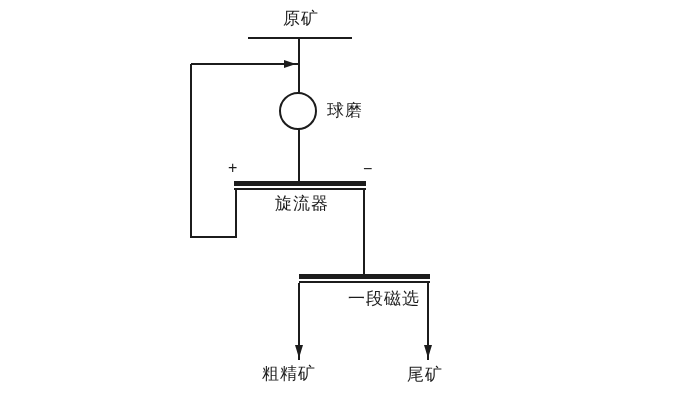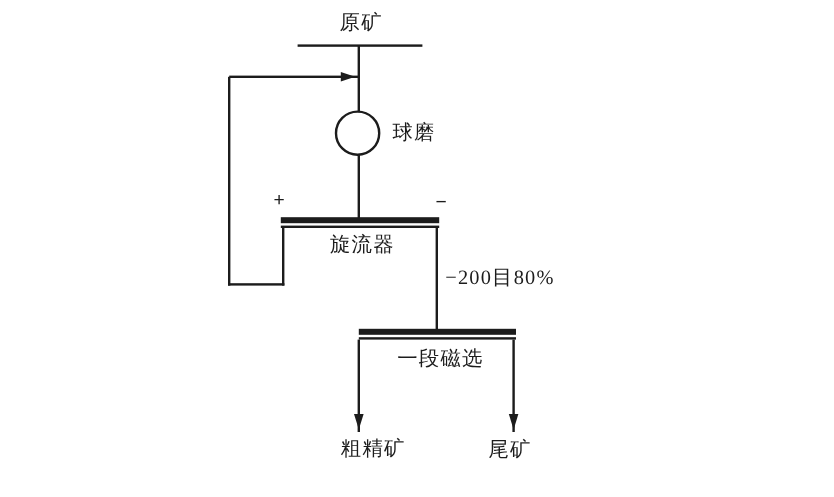--- a/index.html
+++ b/index.html
@@ -75,27 +75,26 @@
   <div class="lbl" style="left:327px;top:102px;">球磨</div>
   <div class="vline" style="left:298px;top:129px;height:53px;"></div>
 
   <div class="sign" style="left:228px;top:159px;">+</div>
   <div class="sign" style="left:363px;top:160px;">−</div>
   <div class="bar-thick" style="left:234px;top:181px;width:132px;"></div>
   <div class="bar-thin" style="left:234px;top:188px;width:132px;"></div>
   <div class="lbl" style="left:275px;top:195px;">旋流器</div>
 
   <div class="vline" style="left:363px;top:190px;height:85px;"></div>
-  <div class="lbl" style="left:371px;top:223px;">−200目80%</div>
 
   <div class="bar-thick" style="left:299px;top:274px;width:131px;"></div>
   <div class="bar-thin" style="left:299px;top:281px;width:131px;"></div>
-  <div class="lbl" style="left:331px;top:290px;text-align:center;">一段磁选</div>
+  <div class="lbl" style="left:348px;top:290px;text-align:center;">一段磁选</div>
 
   <div class="vline" style="left:298px;top:283px;height:77px;"></div>
   <div class="arrow-down" style="left:295px;top:345px;"></div>
-  <div class="lbl" style="left:284px;top:365px;">粗精矿</div>
+  <div class="lbl" style="left:262px;top:365px;">粗精矿</div>
 
   <div class="vline" style="left:427px;top:283px;height:77px;"></div>
   <div class="arrow-down" style="left:424px;top:345px;"></div>
   <div class="lbl" style="left:407px;top:366px;">尾矿</div>
 
 </div>
 
 </body></html>

